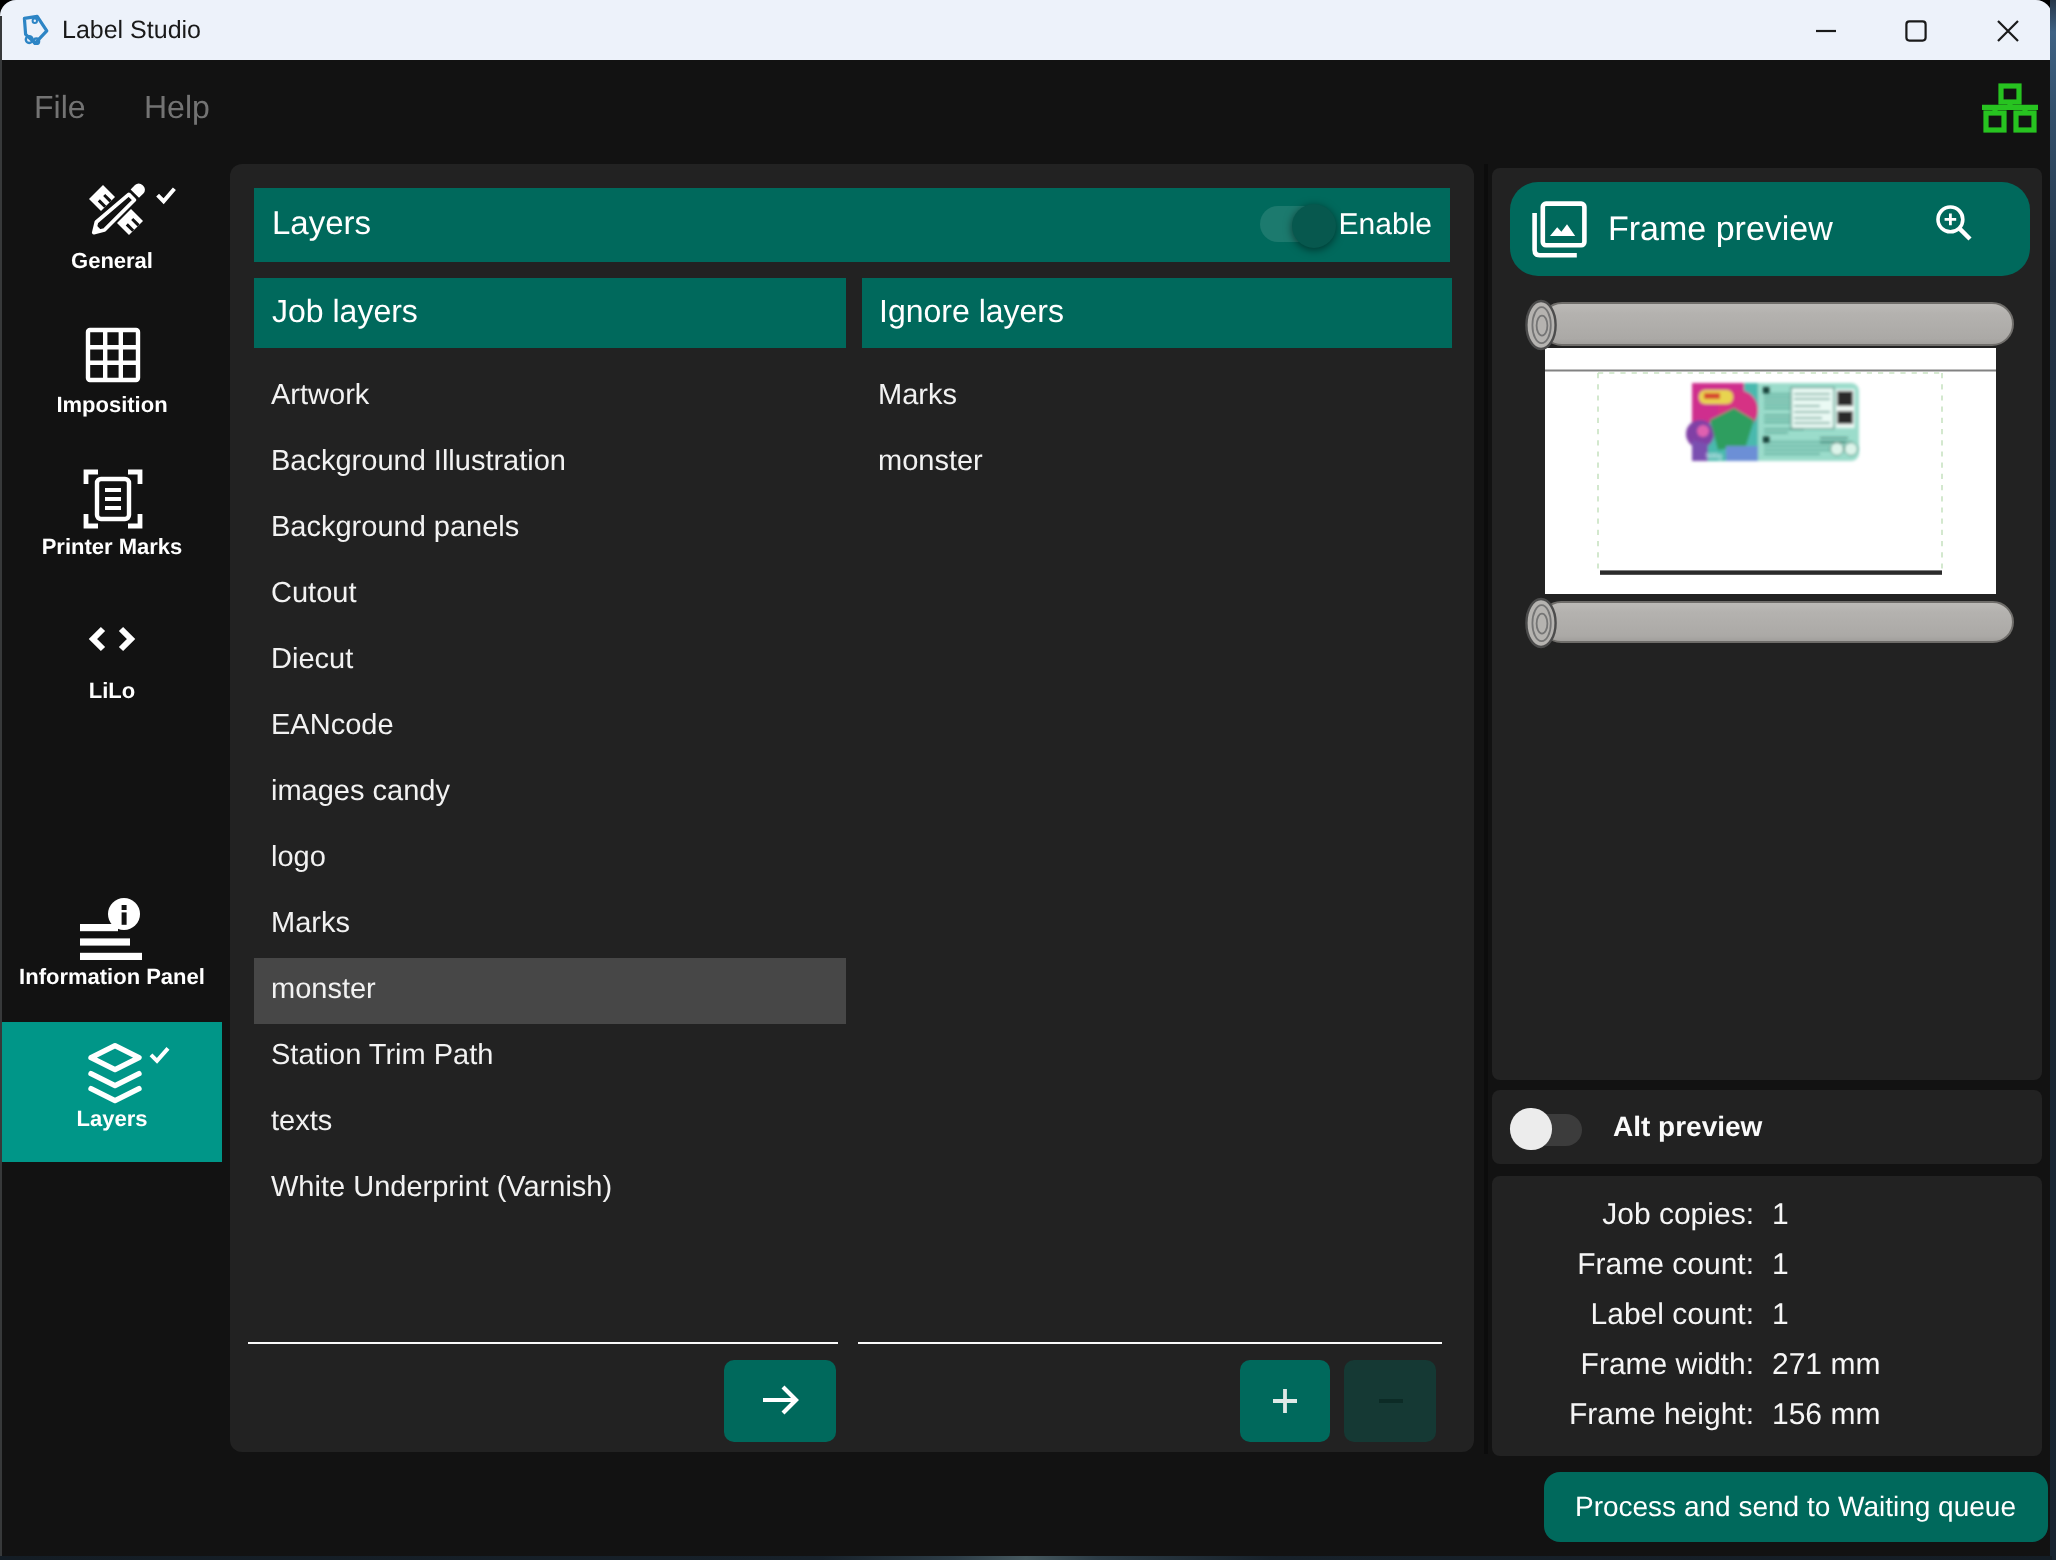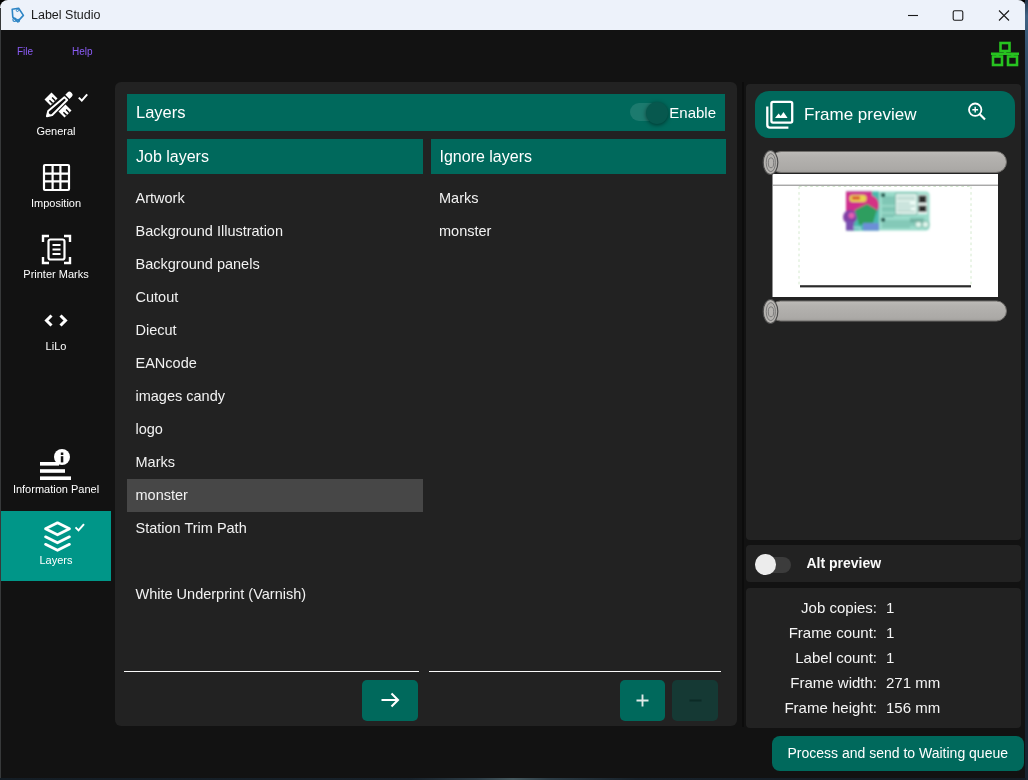--- a/index.html
+++ b/index.html
@@ -7,27 +7,27 @@
   font-family:"Liberation Sans", sans-serif; }
 #win { position:absolute; left:0; top:0; width:1026px; height:780px;
   background:#121212; border-radius:8px 8px 0 0; overflow:hidden; }
 .abs { position:absolute; }
 
 
 #titlebar { position:absolute; left:0; top:0; width:1026px; height:30px; background:#edf2fa; }
 #title { position:absolute; left:31px; top:0; height:30px; line-height:31px; font-size:12.5px; color:#191919; }
 
 
-.menu { position:absolute; top:45.5px; font-size:10px; color:#8b5cf6; }
+.menu { position:absolute; top:45.5px; font-size:16px; color:#737373; }
 
 
 .navitem { position:absolute; left:1px; width:110px; height:71px; }
 .navitem .ic { position:absolute; left:0; top:9px; width:110px; text-align:center; }
 .navitem .lbl { position:absolute; left:0; top:44px; width:110px; text-align:center;
-  font-size:11px; font-weight:normal; color:#fff; letter-spacing:0; line-height:11.5px; }
+  font-size:11px; font-weight:bold; color:#fff; letter-spacing:0; line-height:11.5px; }
 #nav-layers { background:#009688; }
 
 
 #panel { position:absolute; left:114.5px; top:82px; width:622.5px; height:644px; background:#222222; border-radius:6px; }
 #rsep { position:absolute; left:741.5px; top:82px; width:2.5px; height:645px; background:#0c0c0c; }
 .tealbar { position:absolute; background:#00695c; color:#fff; }
 .row { position:absolute; width:295.5px; height:33px; line-height:33px; padding-left:8.5px;
   font-size:14.5px; color:#f2f2f2; }
 .hline { position:absolute; height:1px; background:#fafafa; top:670.5px; }
 .btn { position:absolute; top:679.5px; height:41px; border-radius:5px; background:#00695c; }
@@ -173,20 +173,21 @@
   <div class="row" style="left:127px;top:214.5px">Background Illustration</div>
   <div class="row" style="left:127px;top:247.5px">Background panels</div>
   <div class="row" style="left:127px;top:280.5px">Cutout</div>
   <div class="row" style="left:127px;top:313.5px">Diecut</div>
   <div class="row" style="left:127px;top:346.5px">EANcode</div>
   <div class="row" style="left:127px;top:379.5px">images candy</div>
   <div class="row" style="left:127px;top:412.5px">logo</div>
   <div class="row" style="left:127px;top:445.5px">Marks</div>
   <div class="row" style="left:127px;top:478.5px;background:#474747">monster</div>
   <div class="row" style="left:127px;top:511.5px">Station Trim Path</div>
+  <div class="row" style="left:127px;top:544.5px">texts</div>
   <div class="row" style="left:127px;top:577.5px">White Underprint (Varnish)</div>
 
   <div class="row" style="left:430.5px;top:181.5px">Marks</div>
   <div class="row" style="left:430.5px;top:214.5px">monster</div>
 
   <div class="hline" style="left:123.5px;width:295.5px"></div>
   <div class="hline" style="left:428.5px;width:292.5px"></div>
 
   <div class="btn" style="left:362px;width:56px">
     <svg class="abs" style="left:17px;top:9.5px" width="22" height="22" viewBox="0 0 22 22">

